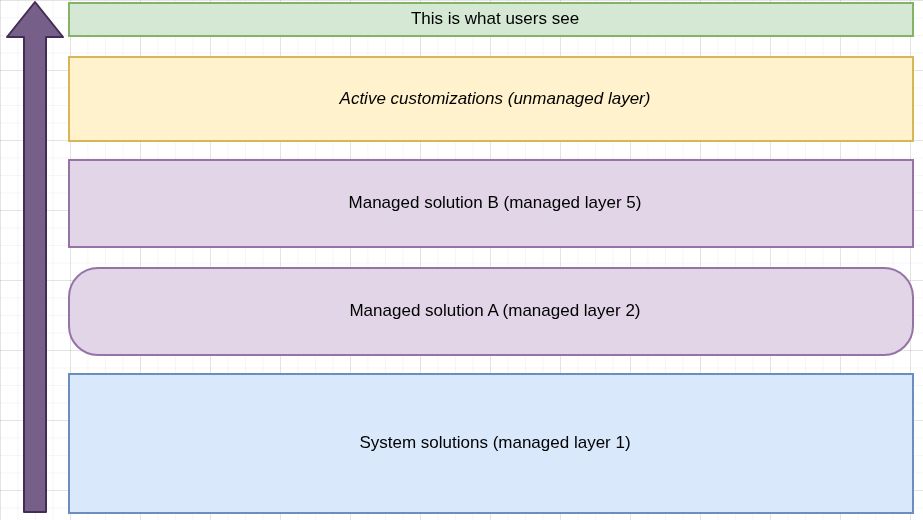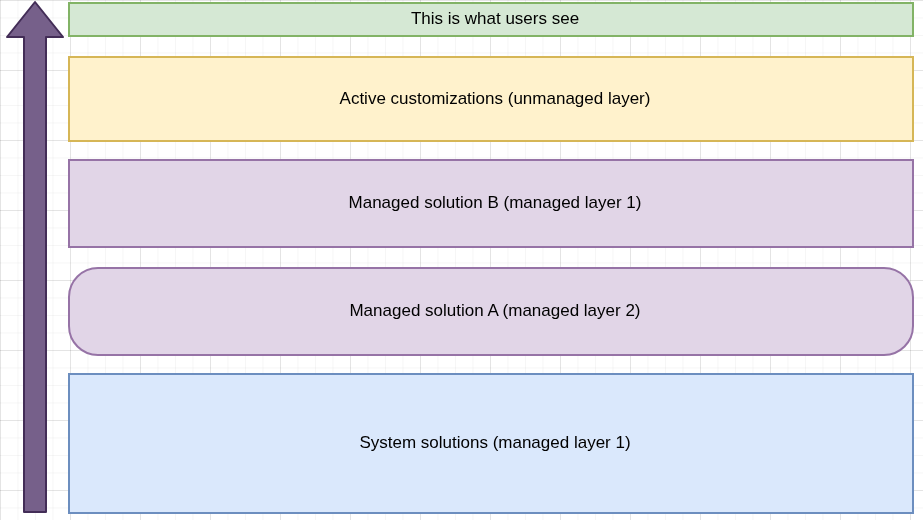--- a/index.html
+++ b/index.html
@@ -66,26 +66,26 @@
   <div class="arrow-wrap">
     <svg width="70" height="520" viewBox="0 0 70 520">
       <polygon id="arrow-shape" points="35,2 63,37 46,37 46,512 24,512 24,37 7,37" stroke-width="2" stroke-linejoin="round" fill="#76608A" stroke="#432D57"></polygon>
     </svg>
   </div>
 
   <div class="layer" id="layer-0" style="background-color: rgb(213, 232, 212); border-color: rgb(130, 179, 102);">
     <span>This is what users see</span>
   </div>
 
-  <div class="layer" id="layer-1" style="background-color: rgb(255, 242, 204); border-color: rgb(214, 182, 86);">
+  <div class="layer" id="layer-1" style="background-color: rgb(255, 242, 204); border-color: rgb(214, 182, 86); font-style: italic;">
     <span>Active customizations (unmanaged layer)</span>
   </div>
 
   <div class="layer" id="layer-2" style="background-color: rgb(225, 213, 231); border-color: rgb(150, 115, 166);">
-    <span>Managed solution B (managed layer 1)</span>
+    <span>Managed solution B (managed layer 5)</span>
   </div>
 
   <div class="layer" id="layer-3" style="background-color: rgb(225, 213, 231); border-color: rgb(150, 115, 166); border-radius: 30px;">
     <span>Managed solution A (managed layer 2)</span>
   </div>
 
   <div class="layer" id="layer-4" style="background-color: rgb(218, 232, 252); border-color: rgb(108, 142, 191);">
     <span>System solutions (managed layer 1)</span>
   </div>
 

